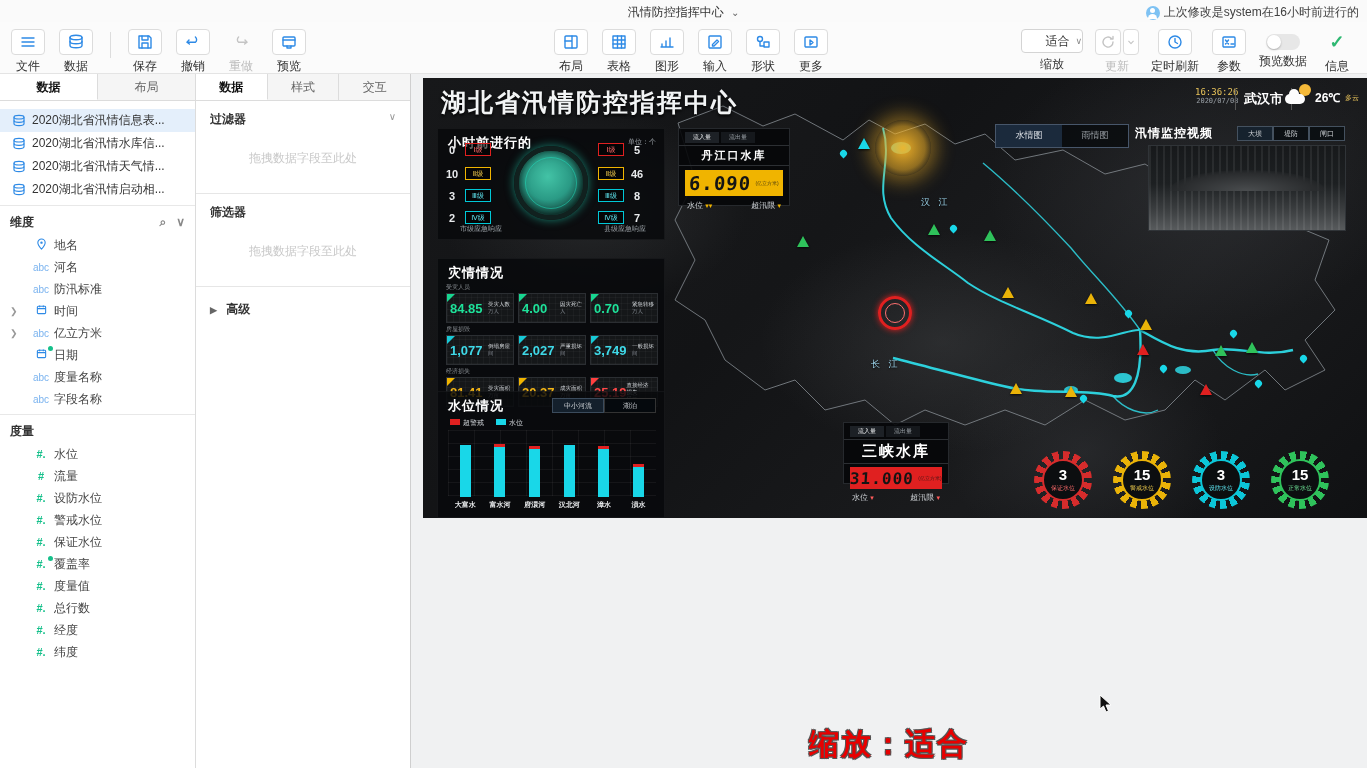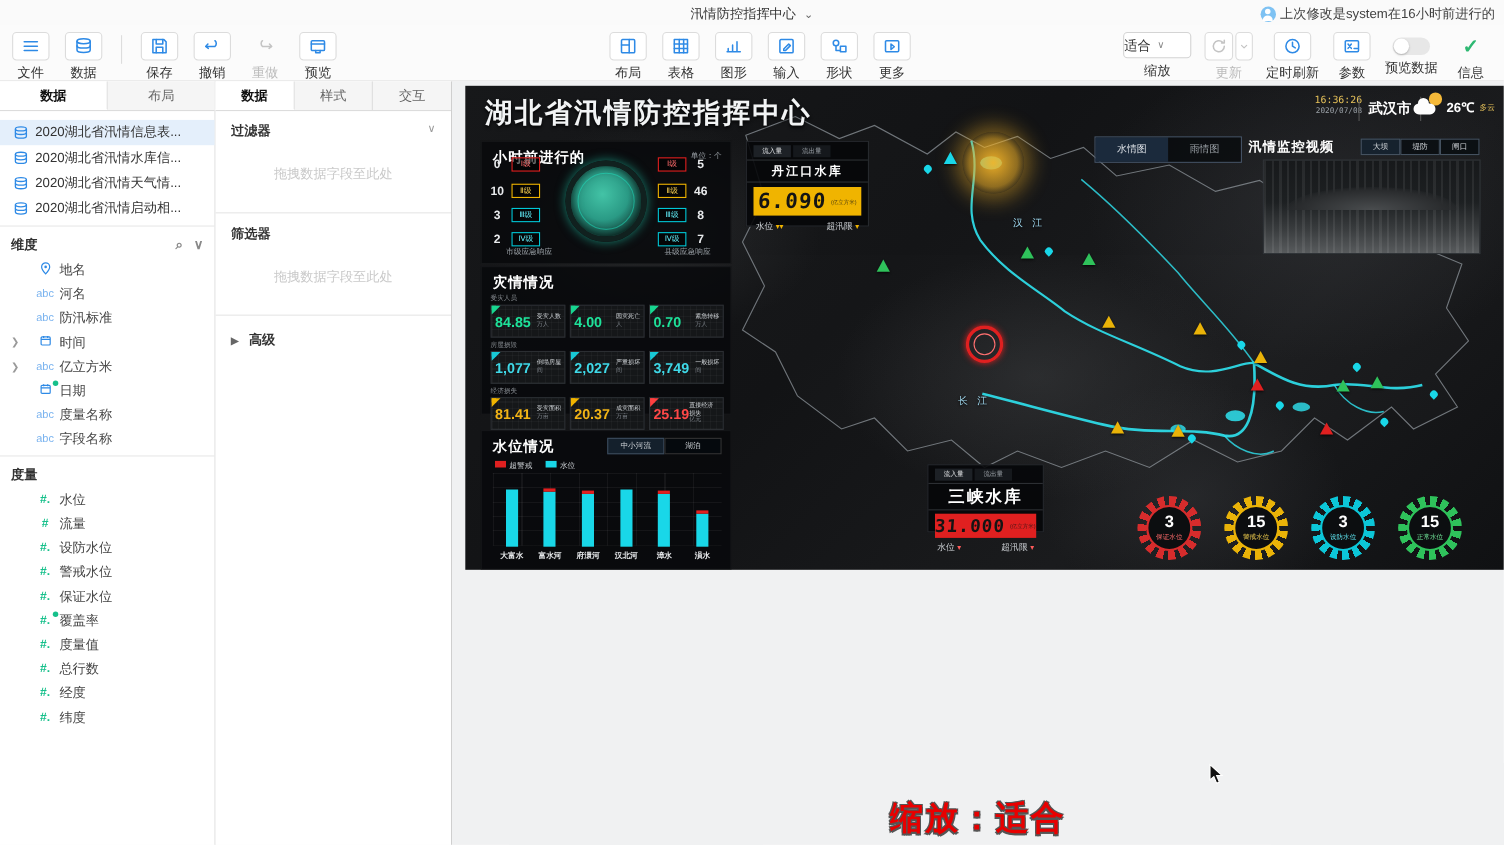--- a/index.html
+++ b/index.html
@@ -22,21 +22,21 @@
     display:flex; align-items:center; justify-content:center; }
   .tool .ibox.noborder { border-color:transparent; background:transparent; }
   .tool .lbl { font-size:12px; color:#333; margin-top:3px; white-space:nowrap; }
   .tool.disabled .lbl { color:#bbb; }
   .tool.disabled svg * { stroke:#c4c4c4 !important; fill:none; }
   .tgroup { position:absolute; top:7px; display:flex; gap:4px; align-items:flex-start; }
   .vsep { width:1px; height:26px; background:#ddd; margin:3px 8px 0; }
   svg.tb { width:18px; height:18px; }
   svg.tb * { stroke:#2e8ae6; stroke-width:1.4; fill:none; stroke-linecap:round; stroke-linejoin:round; }
   .zoom-select { width:62px; height:24px; border:1px solid #d4d4d4; border-radius:4px; background:#fff; font-size:12px; color:#333;
-    display:flex; align-items:center; justify-content:flex-start; gap:6px; }
+    display:flex; align-items:center; justify-content:flex-end; gap:6px; }
   .zoom-select .chev { font-size:9px; color:#888; }
   .toggle { width:34px; height:16px; border-radius:8px; background:#e7e7e7; position:relative; margin-top:5px; }
   .toggle .knob { position:absolute; left:1px; top:1px; width:14px; height:14px; border-radius:50%; background:#fff; box-shadow:0 1px 2px rgba(0,0,0,.25); }
   .check { color:#2eb872; font-size:18px; font-weight:bold; line-height:24px; }
 
   
   #sidebar { position:absolute; left:0; top:74px; width:196px; height:694px; background:#fff; border-right:1px solid #dcdcdc; }
   .tabrow { display:flex; height:27px; border-bottom:1px solid #dcdcdc; }
   .tabrow .tab { flex:1; text-align:center; font-size:12px; color:#666; line-height:26px; background:#f5f5f5; border-right:1px solid #dcdcdc; cursor:pointer; }
   .tabrow .tab:last-child { border-right:none; }
@@ -108,21 +108,21 @@
   .gauge::after { content:""; position:absolute; inset:6px; border-radius:50%; border:1px solid rgba(32,227,193,.5); }
   .resp-row { position:absolute; display:flex; align-items:center; gap:5px; }
   .resp-num { font-size:11px; font-weight:bold; color:#e8eaec; width:16px; text-align:center; }
   .lvl-box { width:26px; height:13px; border:1px solid; font-size:7px; line-height:11px; text-align:center; color:#ddd; background:rgba(0,0,0,.6); }
   .lvl-red { border-color:#e02020; color:#ff6b6b; }
   .lvl-yel { border-color:#f0b400; color:#f7cf4e; }
   .lvl-cyan { border-color:#00c8d7; color:#5fe7f2; }
   .resp-foot { position:absolute; bottom:5px; font-size:7px; color:#9aa0a6; }
 
   
-  #p-dis { left:14px; top:164px; width:228px; height:135px; }
+  #p-dis { left:14px; top:180px; width:228px; height:135px; }
   .dis-grid { position:absolute; left:8px; top:22px; width:212px; }
   .dis-group-lbl { font-size:6px; color:#8a8f94; margin:2px 0 1px; }
   .dis-row { display:flex; gap:4px; }
   .kpi { position:relative; width:68px; height:30px; border:1px solid #2b2e32; background:
       repeating-linear-gradient(0deg, rgba(255,255,255,.03) 0 1px, transparent 1px 6px),
       repeating-linear-gradient(90deg, rgba(255,255,255,.03) 0 1px, transparent 1px 6px), #151719;
     display:flex; align-items:center; padding:2px 3px; }
   .kpi::before { content:""; position:absolute; left:0; top:0; border:4px solid transparent; }
   .kpi.g::before { border-top-color:#18d690; border-left-color:#18d690; }
   .kpi.c::before { border-top-color:#18c9d6; border-left-color:#18c9d6; }

